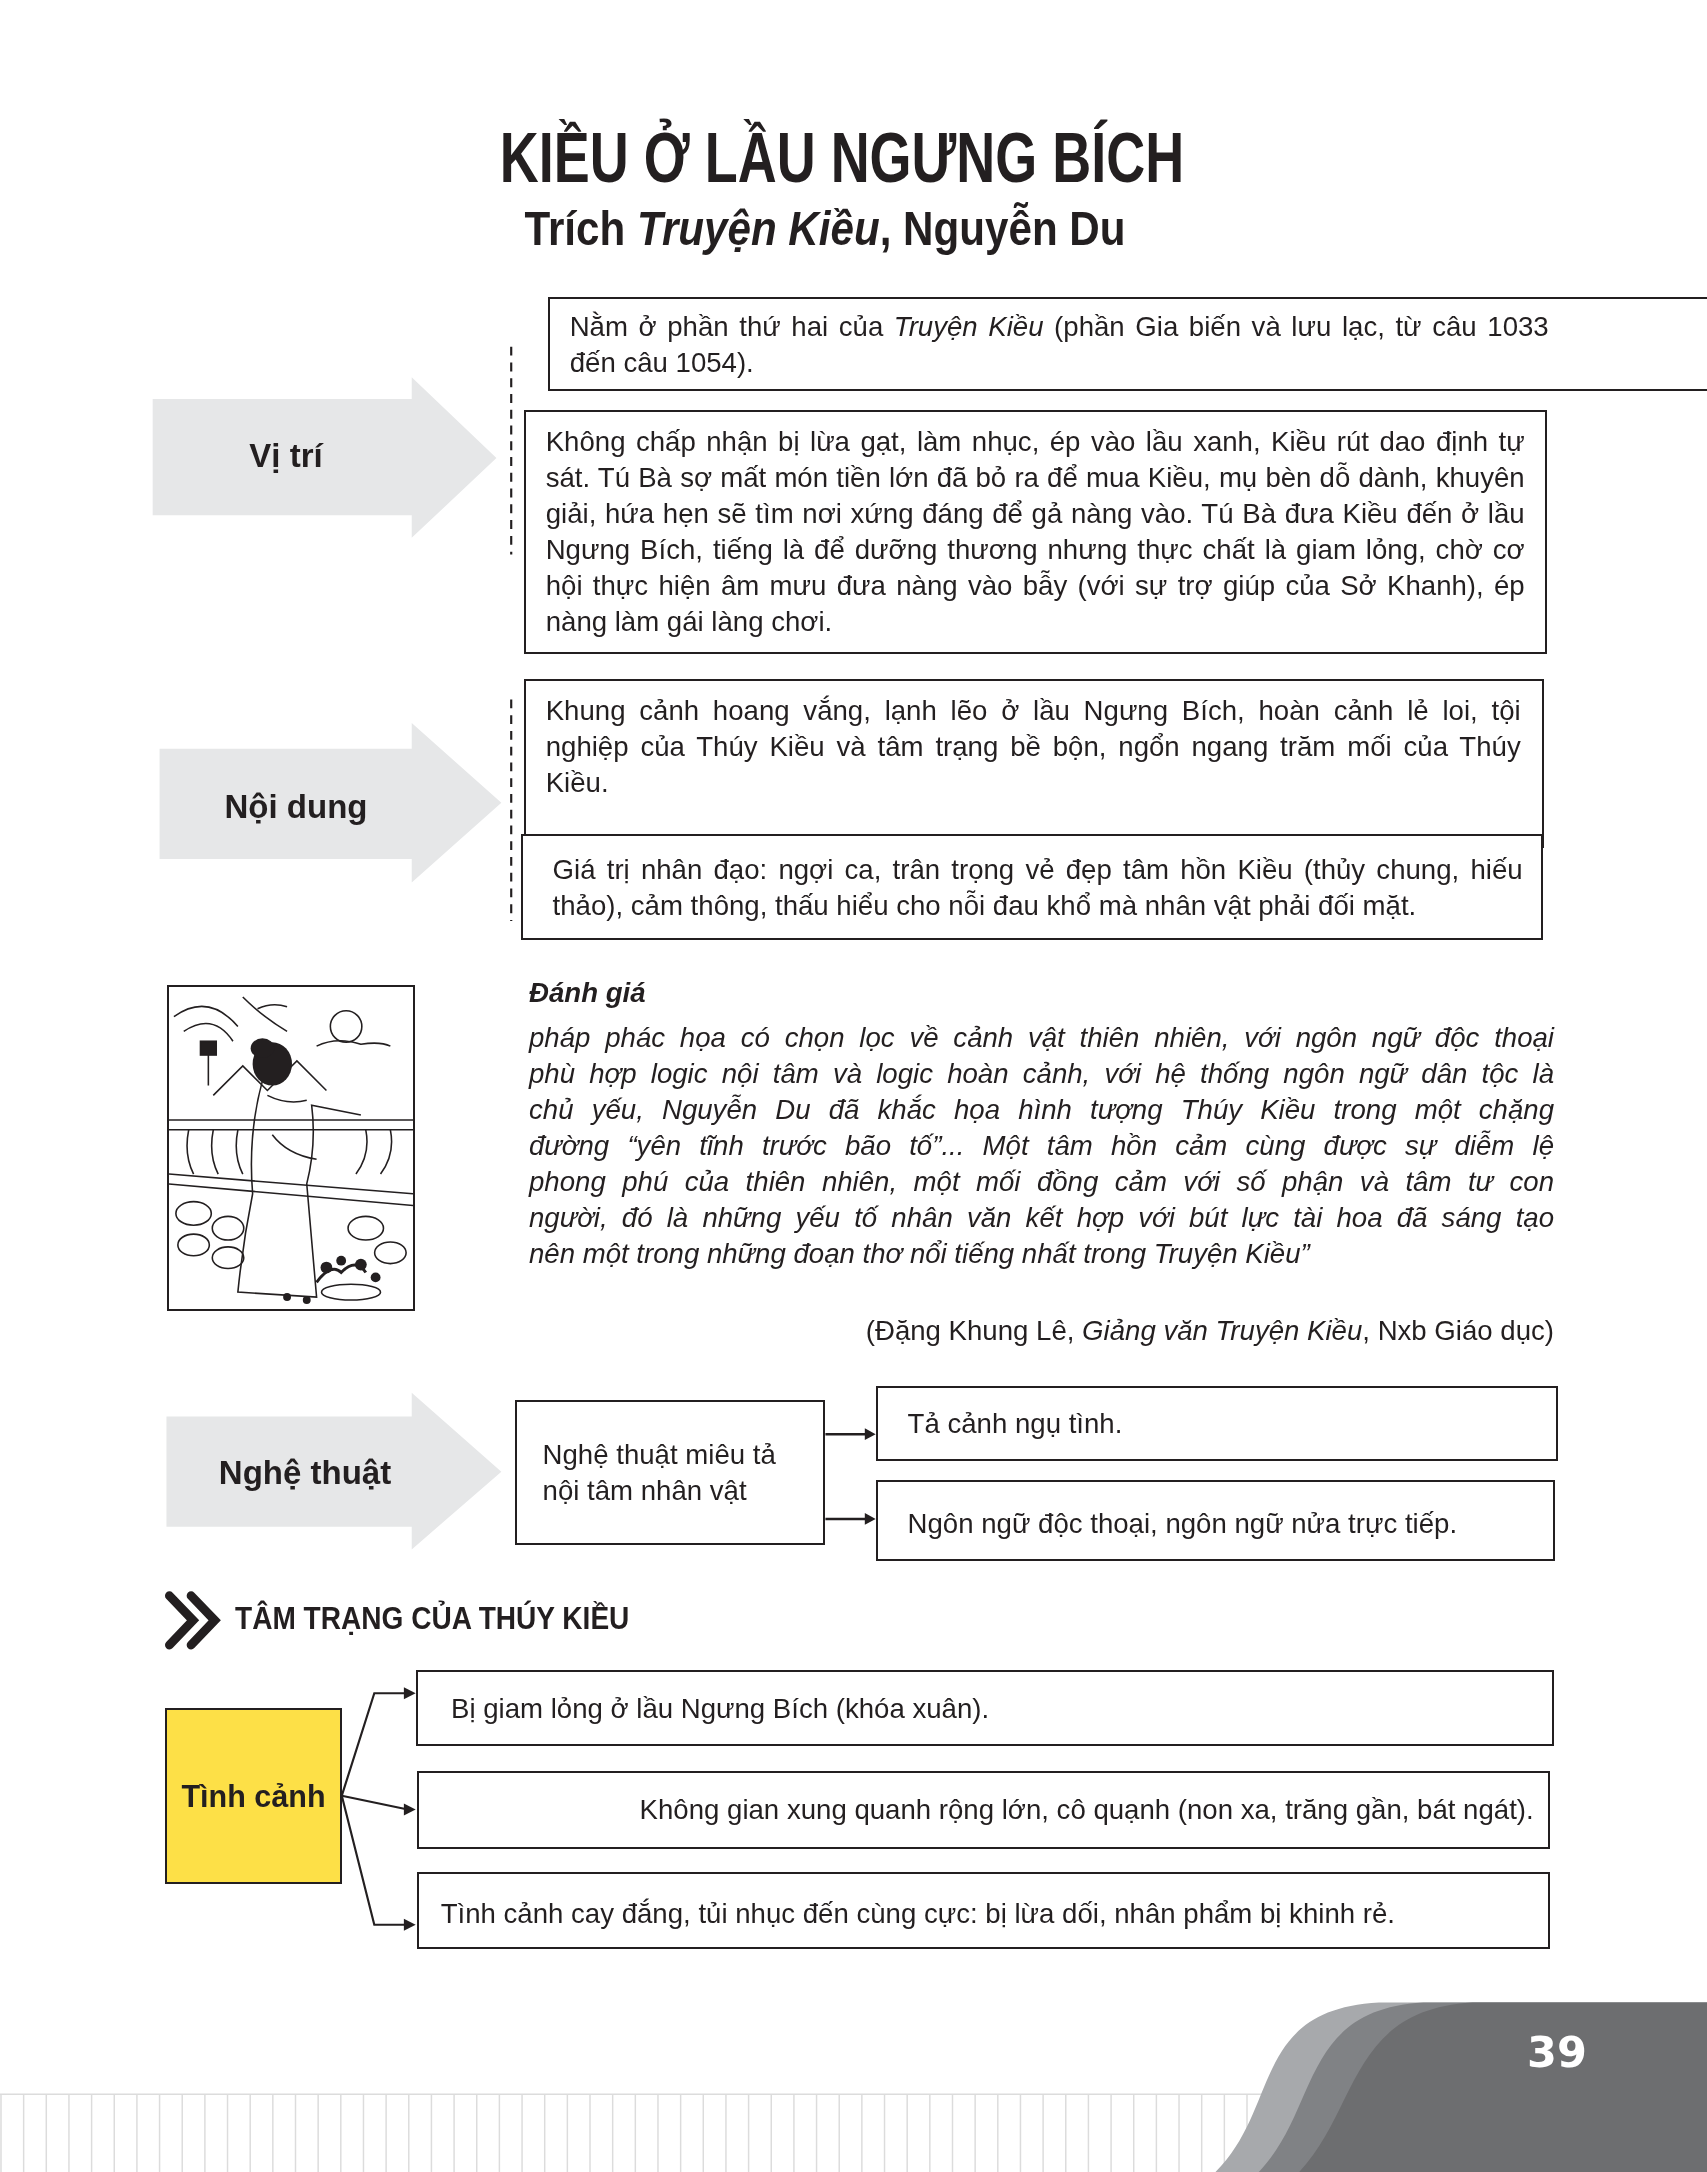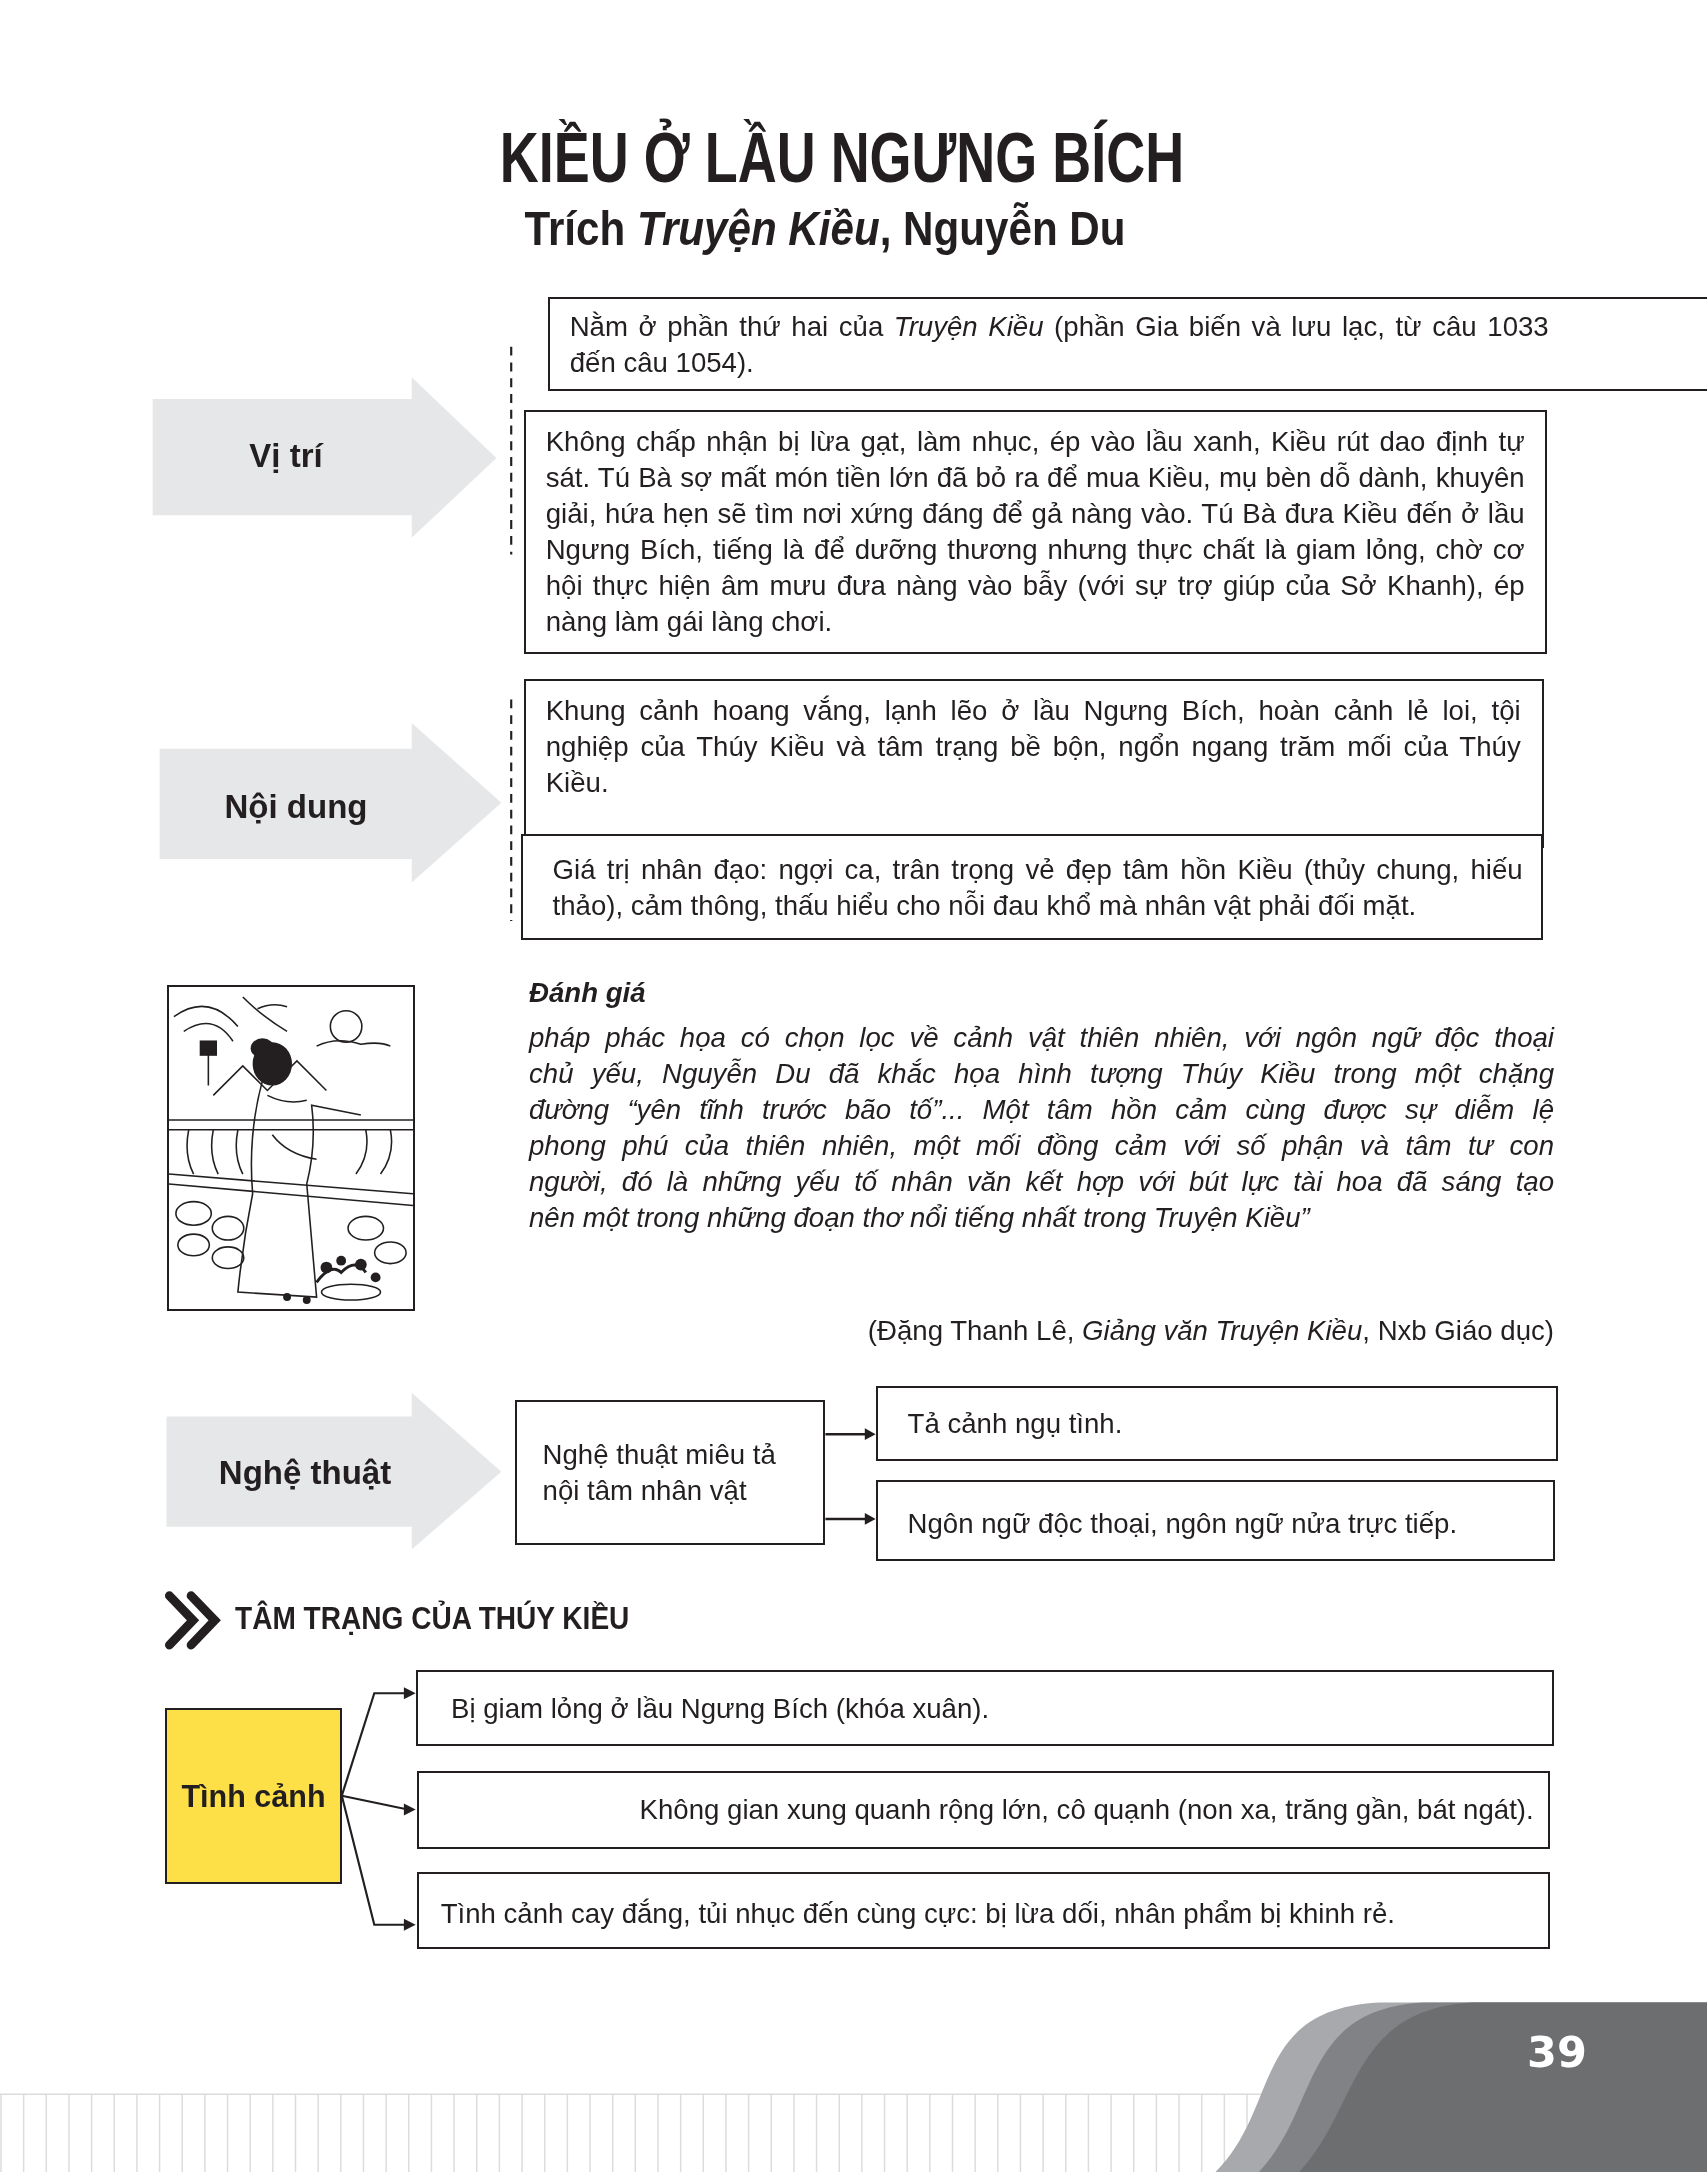--- a/index.html
+++ b/index.html
@@ -249,27 +249,28 @@
       <circle cx="210" cy="295" r="5"></circle>
         <circle cx="140" cy="318" r="4"></circle>
         <circle cx="120" cy="315" r="4"></circle>
     </g>
   </svg>
 </div>
 
 <div class="review-heading">Đánh giá</div>
 <div class="quote">
   <span class="ql">pháp phác họa có chọn lọc về cảnh vật thiên nhiên, với ngôn ngữ độc thoại</span>
+  <span class="ql">phù hợp logic nội tâm và logic hoàn cảnh, với hệ thống ngôn ngữ dân tộc là</span>
   <span class="ql">chủ yếu, Nguyễn Du đã khắc họa hình tượng Thúy Kiều trong một chặng</span>
   <span class="ql">đường “yên tĩnh trước bão tố”... Một tâm hồn cảm cùng được sự diễm lệ</span>
   <span class="ql">phong phú của thiên nhiên, một mối đồng cảm với số phận và tâm tư con</span>
   <span class="ql">người, đó là những yếu tố nhân văn kết hợp với bút lực tài hoa đã sáng tạo</span>
   <span class="ql last">nên một trong những đoạn thơ nổi tiếng nhất trong Truyện Kiều”</span>
 </div>
-<div class="citation"><span>(Đặng Thanh Lê, </span><i>Giảng văn Truyện Kiều</i><span>, Nxb Giáo dục)</span></div>
+<div class="citation"><span>(Đặng Khung Lê, </span><i>Giảng văn Truyện Kiều</i><span>, Nxb Giáo dục)</span></div>
 
 <div class="arrow-label" style="left:305px; top:1472px;">Nghệ thuật</div>
 
 <div class="box" style="left:515px; top:1400px; width:310px; height:145px;">
   <div class="txt" style="left:25.6px; top:35px; width:266px; text-align:left;">Nghệ thuật miêu tả nội tâm nhân vật</div>
 </div>
 
 <div class="box" style="left:876px; top:1386px; width:682px; height:75px;">
   <div class="txt" style="left:29.6px; top:17.7px; width:630px; text-align:left;">Tả cảnh ngụ tình.</div>
 </div>

